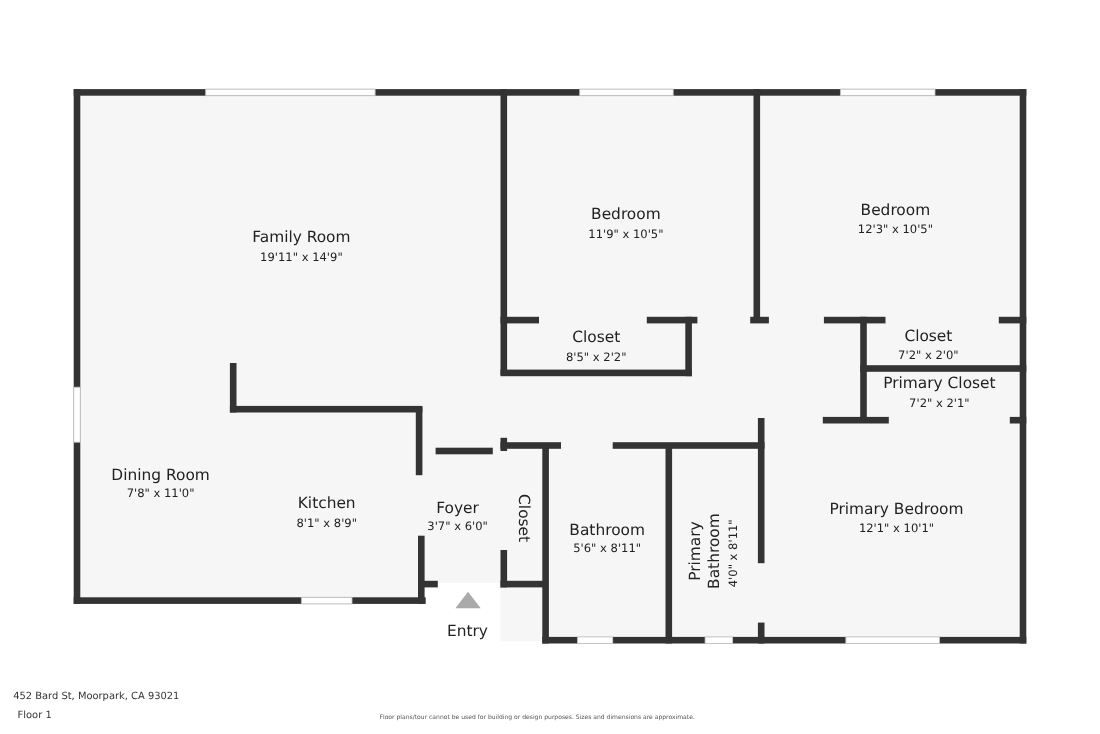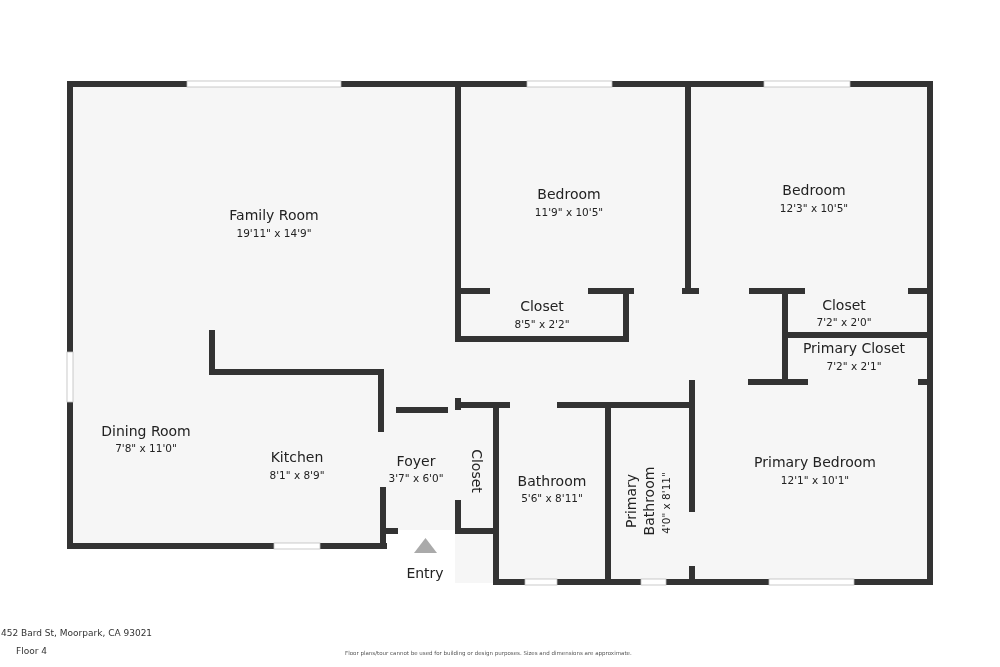--- a/index.html
+++ b/index.html
@@ -3,21 +3,21 @@
 <meta charset="utf-8">
 <style>
   html, body { margin: 0; padding: 0; background: #ffffff; }
   body { width: 1000px; height: 667px; position: relative; overflow: hidden; font-family: "DejaVu Sans", sans-serif; }
   svg.plan { position: absolute; left: 0; top: 0; }
   .floor { fill: #f6f6f6; }
   .wall { fill: #333333; }
   .win { fill: #ffffff; stroke: #bdbdbd; stroke-width: 0.8; }
   .rname { font-family: "DejaVu Sans", sans-serif; font-size: 14px; fill: #222; text-anchor: middle; font-weight: 500; }
   .rdim { font-family: "DejaVu Sans", sans-serif; font-size: 10.5px; fill: #222; text-anchor: middle; }
-  .footer-addr { position: absolute; left: 1px; top: 628px; font-size: 9px; color: #333; }
+  .footer-addr { position: absolute; left: 12px; top: 628px; font-size: 9px; color: #333; }
   .footer-floor { position: absolute; left: 16px; top: 646px; font-size: 9px; color: #333; }
   .footer-disc { position: absolute; left: 345px; top: 650px; font-size: 5.5px; color: #555; white-space: nowrap; }
 </style>
 </head>
 <body>
 
 <svg class="plan" width="1000" height="667" viewBox="0 0 1000 667" xmlns="http://www.w3.org/2000/svg">
 
   <g>
     <rect class="floor" x="70" y="84" width="860" height="214"></rect>
@@ -154,14 +154,14 @@
   </g>
   <g>
     <text class="rname" x="815" y="467">Primary Bedroom</text>
     <text class="rdim" x="815" y="484">12'1" x 10'1"</text>
   </g>
 
   <text class="rname" x="425" y="578">Entry</text>
 </svg>
 
 <div class="footer-addr">452 Bard St, Moorpark, CA 93021</div>
-<div class="footer-floor">Floor 4</div>
+<div class="footer-floor">Floor 1</div>
 <div class="footer-disc">Floor plans/tour cannot be used for building or design purposes. Sizes and dimensions are approximate.</div>
 
 </body></html>

